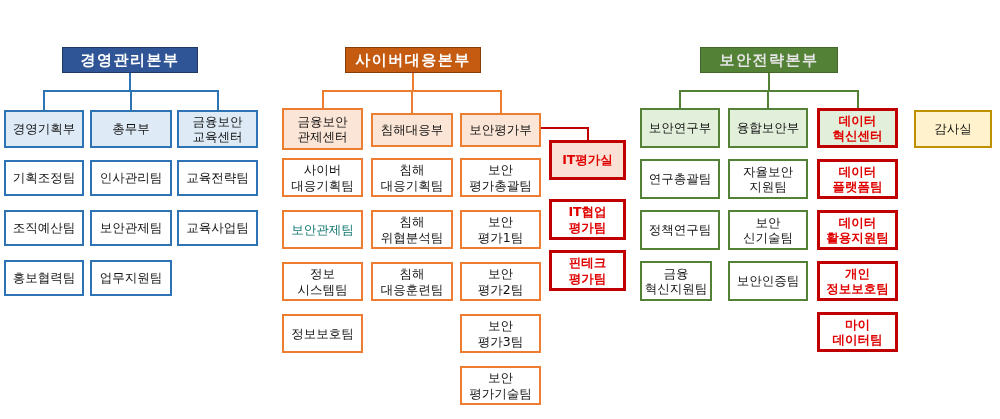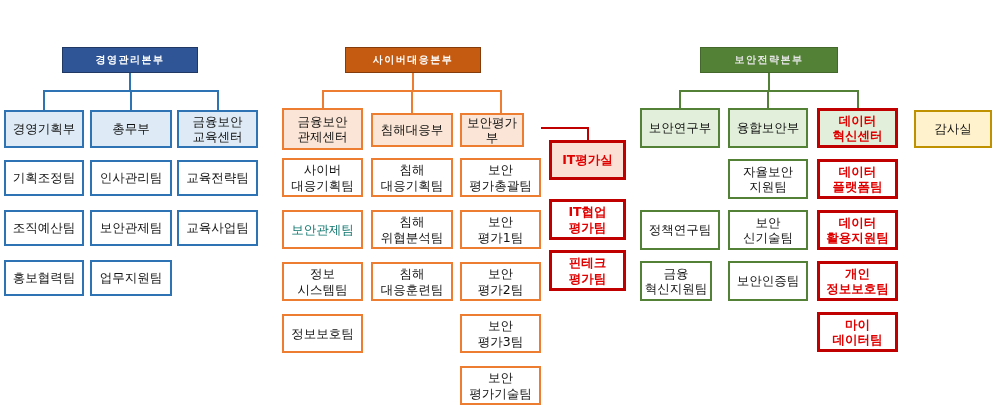--- a/index.html
+++ b/index.html
@@ -3,21 +3,21 @@
 <meta charset="utf-8">
 <style>
   html,body { margin:0; padding:0; background:#ffffff; }
   .canvas {
     position:relative; width:1000px; height:419px; background:#ffffff;
     font-family:"DejaVu Sans","Liberation Sans",sans-serif; overflow:hidden;
   }
   .abs { position:absolute; box-sizing:border-box; }
   .hdr {
     display:flex; align-items:center; justify-content:center;
-    color:#ffffff; font-weight:bold; font-size:10px; letter-spacing:1.5px;
+    color:#ffffff; font-weight:bold; font-size:15px; letter-spacing:1.5px;
   }
   .box {
     display:flex; align-items:center; justify-content:center;
     text-align:center; white-space:pre-line;
     font-size:12.5px; line-height:1.22; color:#111111; background:#ffffff;
   }
   .hl { font-weight:bold; }
   .line { background-clip:padding-box; }
 </style>
 </head>
@@ -57,21 +57,21 @@
     <div class="abs box" style="left: 282px; top: 314px; width: 81px; height: 39px; background: rgb(255, 255, 255); border: 2px solid rgb(237, 125, 49); color: rgb(17, 17, 17);">정보보호팀</div>
     <div class="abs line" style="left: 411px; top: 90px; width: 2px; height: 23px; background: rgb(237, 125, 49);"></div>
     <div class="abs box" style="left: 371px; top: 113px; width: 82px; height: 34px; background: rgb(251, 229, 214); border: 2px solid rgb(237, 125, 49); color: rgb(17, 17, 17);">침해대응부</div>
     <div class="abs box" style="left: 371px; top: 158px; width: 82px; height: 39px; background: rgb(255, 255, 255); border: 2px solid rgb(237, 125, 49); color: rgb(17, 17, 17);">침해
 대응기획팀</div>
     <div class="abs box" style="left: 371px; top: 210px; width: 82px; height: 39px; background: rgb(255, 255, 255); border: 2px solid rgb(237, 125, 49); color: rgb(17, 17, 17);">침해
 위협분석팀</div>
     <div class="abs box" style="left: 371px; top: 262px; width: 82px; height: 39px; background: rgb(255, 255, 255); border: 2px solid rgb(237, 125, 49); color: rgb(17, 17, 17);">침해
 대응훈련팀</div>
     <div class="abs line" style="left: 499.5px; top: 90px; width: 2px; height: 23px; background: rgb(237, 125, 49);"></div>
-    <div class="abs box" style="left: 460px; top: 113px; width: 64px; height: 34px; background: rgb(251, 229, 214); border: 2px solid rgb(237, 125, 49); color: rgb(17, 17, 17);">보안평가부</div>
+    <div class="abs box" style="left: 460px; top: 113px; width: 81px; height: 34px; background: rgb(251, 229, 214); border: 2px solid rgb(237, 125, 49); color: rgb(17, 17, 17);">보안평가부</div>
     <div class="abs box" style="left: 460px; top: 158px; width: 81px; height: 39px; background: rgb(255, 255, 255); border: 2px solid rgb(237, 125, 49); color: rgb(17, 17, 17);">보안
 평가총괄팀</div>
     <div class="abs box" style="left: 460px; top: 210px; width: 81px; height: 39px; background: rgb(255, 255, 255); border: 2px solid rgb(237, 125, 49); color: rgb(17, 17, 17);">보안
 평가1팀</div>
     <div class="abs box" style="left: 460px; top: 262px; width: 81px; height: 39px; background: rgb(255, 255, 255); border: 2px solid rgb(237, 125, 49); color: rgb(17, 17, 17);">보안
 평가2팀</div>
     <div class="abs box" style="left: 460px; top: 314px; width: 81px; height: 39px; background: rgb(255, 255, 255); border: 2px solid rgb(237, 125, 49); color: rgb(17, 17, 17);">보안
 평가3팀</div>
     <div class="abs box" style="left: 460px; top: 366px; width: 81px; height: 39px; background: rgb(255, 255, 255); border: 2px solid rgb(237, 125, 49); color: rgb(17, 17, 17);">보안
 평가기술팀</div>
@@ -80,20 +80,21 @@
     <div class="abs box hl" style="left: 549px; top: 140px; width: 77px; height: 40px; background: rgb(251, 224, 213); border: 3px solid rgb(192, 0, 0); color: rgb(224, 0, 0);">IT평가실</div>
     <div class="abs box hl" style="left: 549px; top: 199px; width: 77px; height: 41px; background: rgb(255, 255, 255); border: 3px solid rgb(192, 0, 0); color: rgb(224, 0, 0);">IT협업
 평가팀</div>
     <div class="abs box hl" style="left: 549px; top: 250px; width: 77px; height: 41px; background: rgb(255, 255, 255); border: 3px solid rgb(192, 0, 0); color: rgb(224, 0, 0);">핀테크
 평가팀</div>
     <div class="abs hdr" style="left: 700px; top: 47px; width: 138px; height: 26px; background: rgb(83, 129, 53); border: 1px solid rgb(68, 104, 43); color: #e5e5e5;">보안전략본부</div>
     <div class="abs line" style="left: 768px; top: 73px; width: 2px; height: 17px; background: rgb(83, 129, 53);"></div>
     <div class="abs line" style="left: 679px; top: 90px; width: 179.5px; height: 2px; background: rgb(83, 129, 53);"></div>
     <div class="abs line" style="left: 679px; top: 90px; width: 2px; height: 18px; background: rgb(83, 129, 53);"></div>
     <div class="abs box" style="left: 640px; top: 108px; width: 80px; height: 40px; background: rgb(226, 239, 218); border: 2px solid rgb(83, 129, 53); color: rgb(17, 17, 17);">보안연구부</div>
+    <div class="abs box" style="left: 640px; top: 159px; width: 80px; height: 40px; background: rgb(255, 255, 255); border: 2px solid rgb(83, 129, 53); color: rgb(17, 17, 17);">연구총괄팀</div>
     <div class="abs box" style="left: 640px; top: 210px; width: 80px; height: 40px; background: rgb(255, 255, 255); border: 2px solid rgb(83, 129, 53); color: rgb(17, 17, 17);">정책연구팀</div>
     <div class="abs box" style="left: 640px; top: 261px; width: 72px; height: 40px; background: rgb(255, 255, 255); border: 2px solid rgb(83, 129, 53); color: rgb(17, 17, 17);">금융
 혁신지원팀</div>
     <div class="abs line" style="left: 767px; top: 90px; width: 2px; height: 18px; background: rgb(83, 129, 53);"></div>
     <div class="abs box" style="left: 728px; top: 108px; width: 80px; height: 40px; background: rgb(226, 239, 218); border: 2px solid rgb(83, 129, 53); color: rgb(17, 17, 17);">융합보안부</div>
     <div class="abs box" style="left: 728px; top: 159px; width: 80px; height: 40px; background: rgb(255, 255, 255); border: 2px solid rgb(83, 129, 53); color: rgb(17, 17, 17);">자율보안
 지원팀</div>
     <div class="abs box" style="left: 728px; top: 210px; width: 80px; height: 40px; background: rgb(255, 255, 255); border: 2px solid rgb(83, 129, 53); color: rgb(17, 17, 17);">보안
 신기술팀</div>
     <div class="abs box" style="left: 728px; top: 261px; width: 80px; height: 40px; background: rgb(255, 255, 255); border: 2px solid rgb(83, 129, 53); color: rgb(17, 17, 17);">보안인증팀</div>

